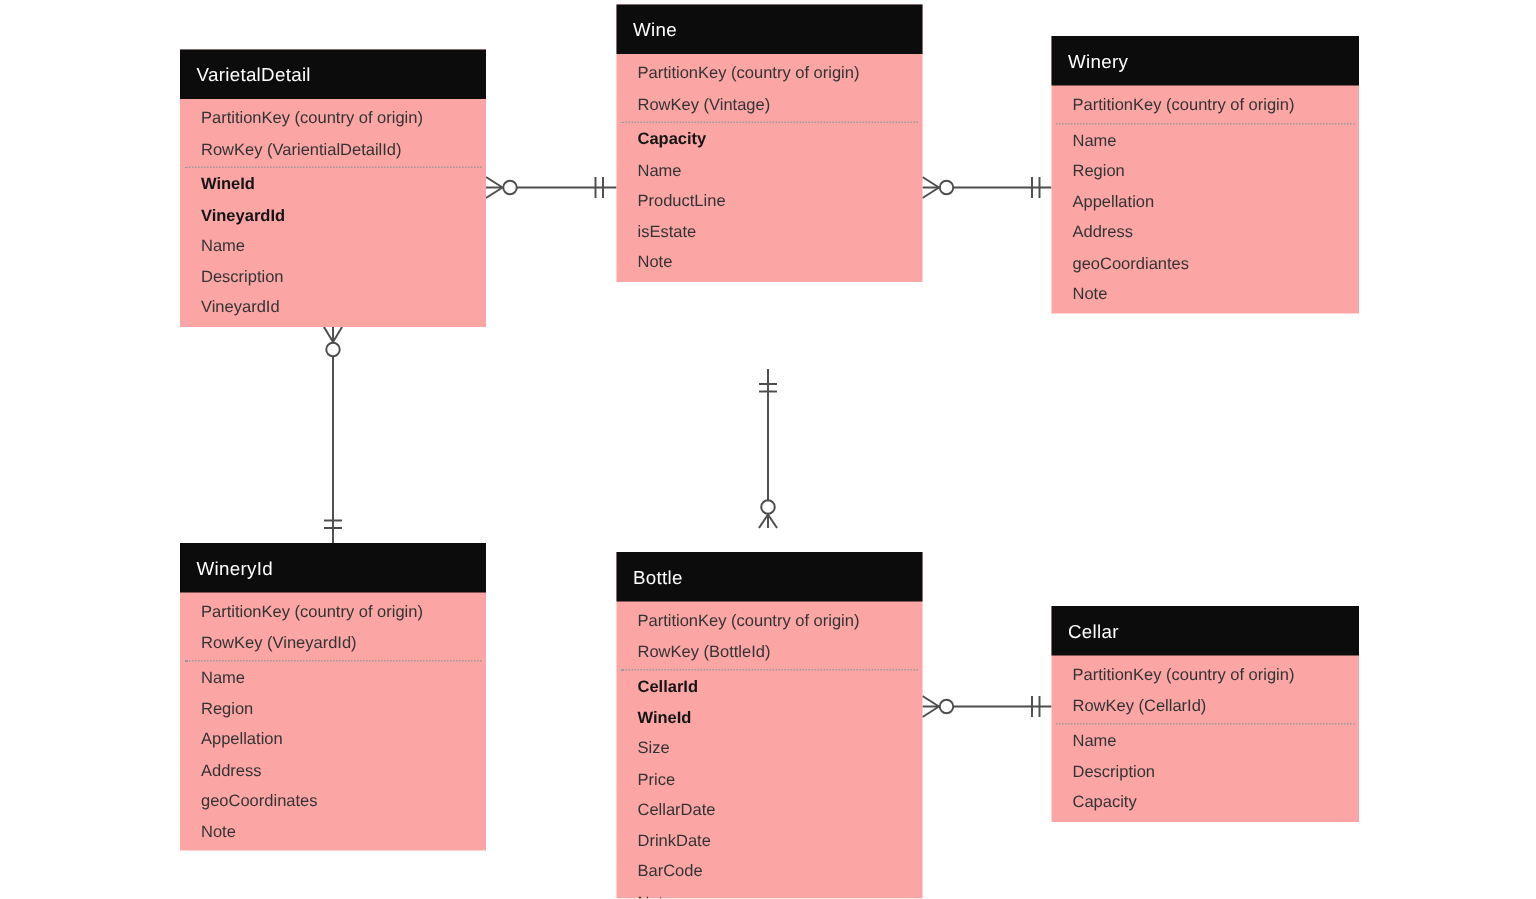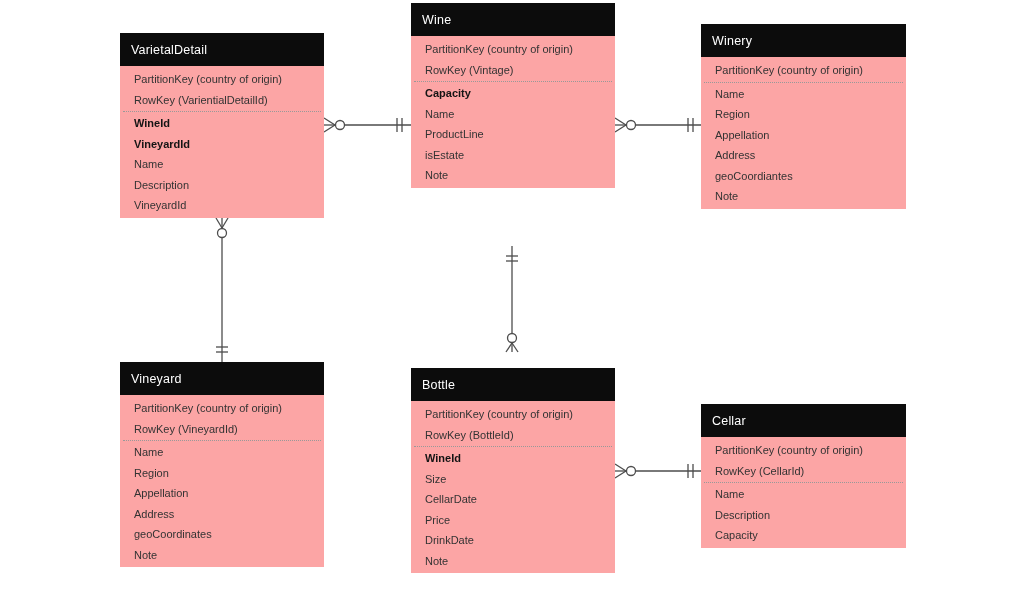--- a/index.html
+++ b/index.html
@@ -138,45 +138,47 @@
         <div class="row">Name</div>
         <div class="row">Region</div>
         <div class="row">Appellation</div>
         <div class="row">Address</div>
         <div class="row">geoCoordiantes</div>
         <div class="row">Note</div>
       </div>
   </div>
 
   <div class="entity" style="left:120px;top:362px;width:204px;">
-    <div class="e-header">Vineyard</div>
+    <div class="e-header">WineryId</div>
     <div class="rows">
         <div class="row key-row">PartitionKey (country of origin)</div>
         <div class="row key-row">RowKey (VineyardId)</div>
         <div class="divider"></div>
         <div class="row">Name</div>
         <div class="row">Region</div>
         <div class="row">Appellation</div>
         <div class="row">Address</div>
         <div class="row">geoCoordinates</div>
         <div class="row">Note</div>
       </div>
   </div>
 
   <div class="entity" style="left:411px;top:368px;width:204px;">
     <div class="e-header">Bottle</div>
     <div class="rows">
         <div class="row key-row">PartitionKey (country of origin)</div>
         <div class="row key-row">RowKey (BottleId)</div>
         <div class="divider"></div>
+        <div class="row bold">CellarId</div>
         <div class="row bold">WineId</div>
         <div class="row">Size</div>
+        <div class="row">Price</div>
         <div class="row">CellarDate</div>
-        <div class="row">Price</div>
         <div class="row">DrinkDate</div>
+        <div class="row">BarCode</div>
         <div class="row">Note</div>
       </div>
   </div>
 
   <div class="entity" style="left:701px;top:404px;width:205px;">
     <div class="e-header">Cellar</div>
     <div class="rows">
         <div class="row key-row">PartitionKey (country of origin)</div>
         <div class="row key-row">RowKey (CellarId)</div>
         <div class="divider"></div>

